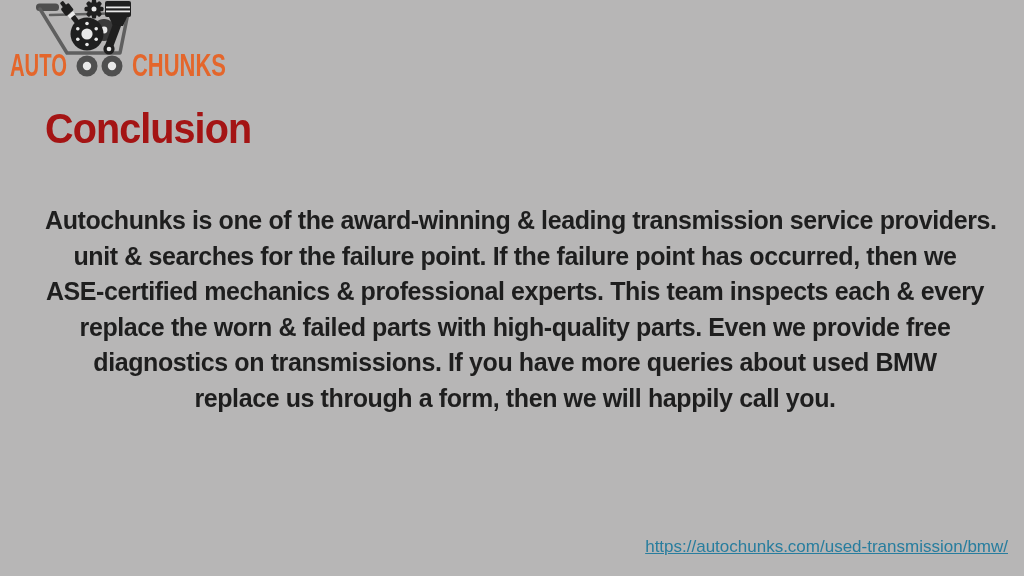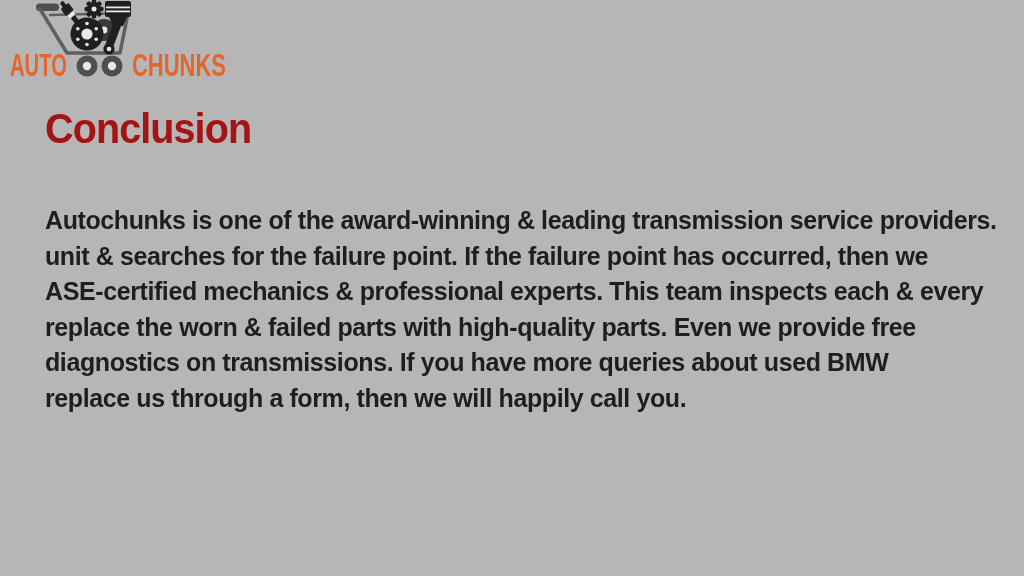--- a/index.html
+++ b/index.html
@@ -7,21 +7,21 @@
     --heading:#a41414;
     --body:#1e1e1e;
     --orange:#e4662b;
     --cart:#5f5f5f;
     --parts:#1f1f1f;
     --link:#287d9e;
   }
   *{margin:0;padding:0;box-sizing:border-box;}
   html,body{width:1024px;height:576px;overflow:hidden;}
   body{background:var(--bg);font-family:"Liberation Sans",sans-serif;position:relative;}
-  .slide{position:absolute;inset:0;background:var(--bg);}
+  .slide{position:absolute;inset:0;background:var(--bg);text-align:center;}
 
   .logo{position:absolute;left:6px;top:0;width:224px;height:82px;}
   .logo svg{display:block;width:100%;height:100%;}
   .brand{font-family:"Liberation Sans",sans-serif;font-weight:700;fill:var(--orange);letter-spacing:0;}
   .cart-stroke{stroke:var(--cart);stroke-width:3.5;fill:none;stroke-linecap:round;stroke-linejoin:round;}
   .cart-fill{fill:#4f4f4f;}
   .part{fill:var(--parts);}
   .part-light{fill:#e9e9e9;}
   .part-mid{fill:#3a3a3a;}
 
@@ -120,14 +120,15 @@
 
   <div class="paragraph">
       <div class="line">Autochunks is one of the award-winning &amp; leading transmission service providers.</div>
       <div class="line">unit &amp; searches for the failure point. If the failure point has occurred, then we</div>
       <div class="line">ASE-certified mechanics &amp; professional experts. This team inspects each &amp; every</div>
       <div class="line">replace the worn &amp; failed parts with high-quality parts. Even we provide free</div>
       <div class="line">diagnostics on transmissions. If you have more queries about used BMW</div>
       <div class="line">replace us through a form, then we will happily call you.</div>
     </div>
 
+  <a class="footer-link" href="#">https://autochunks.com/used-transmission/bmw/</a>
 
 </div>
 
 </body></html>

